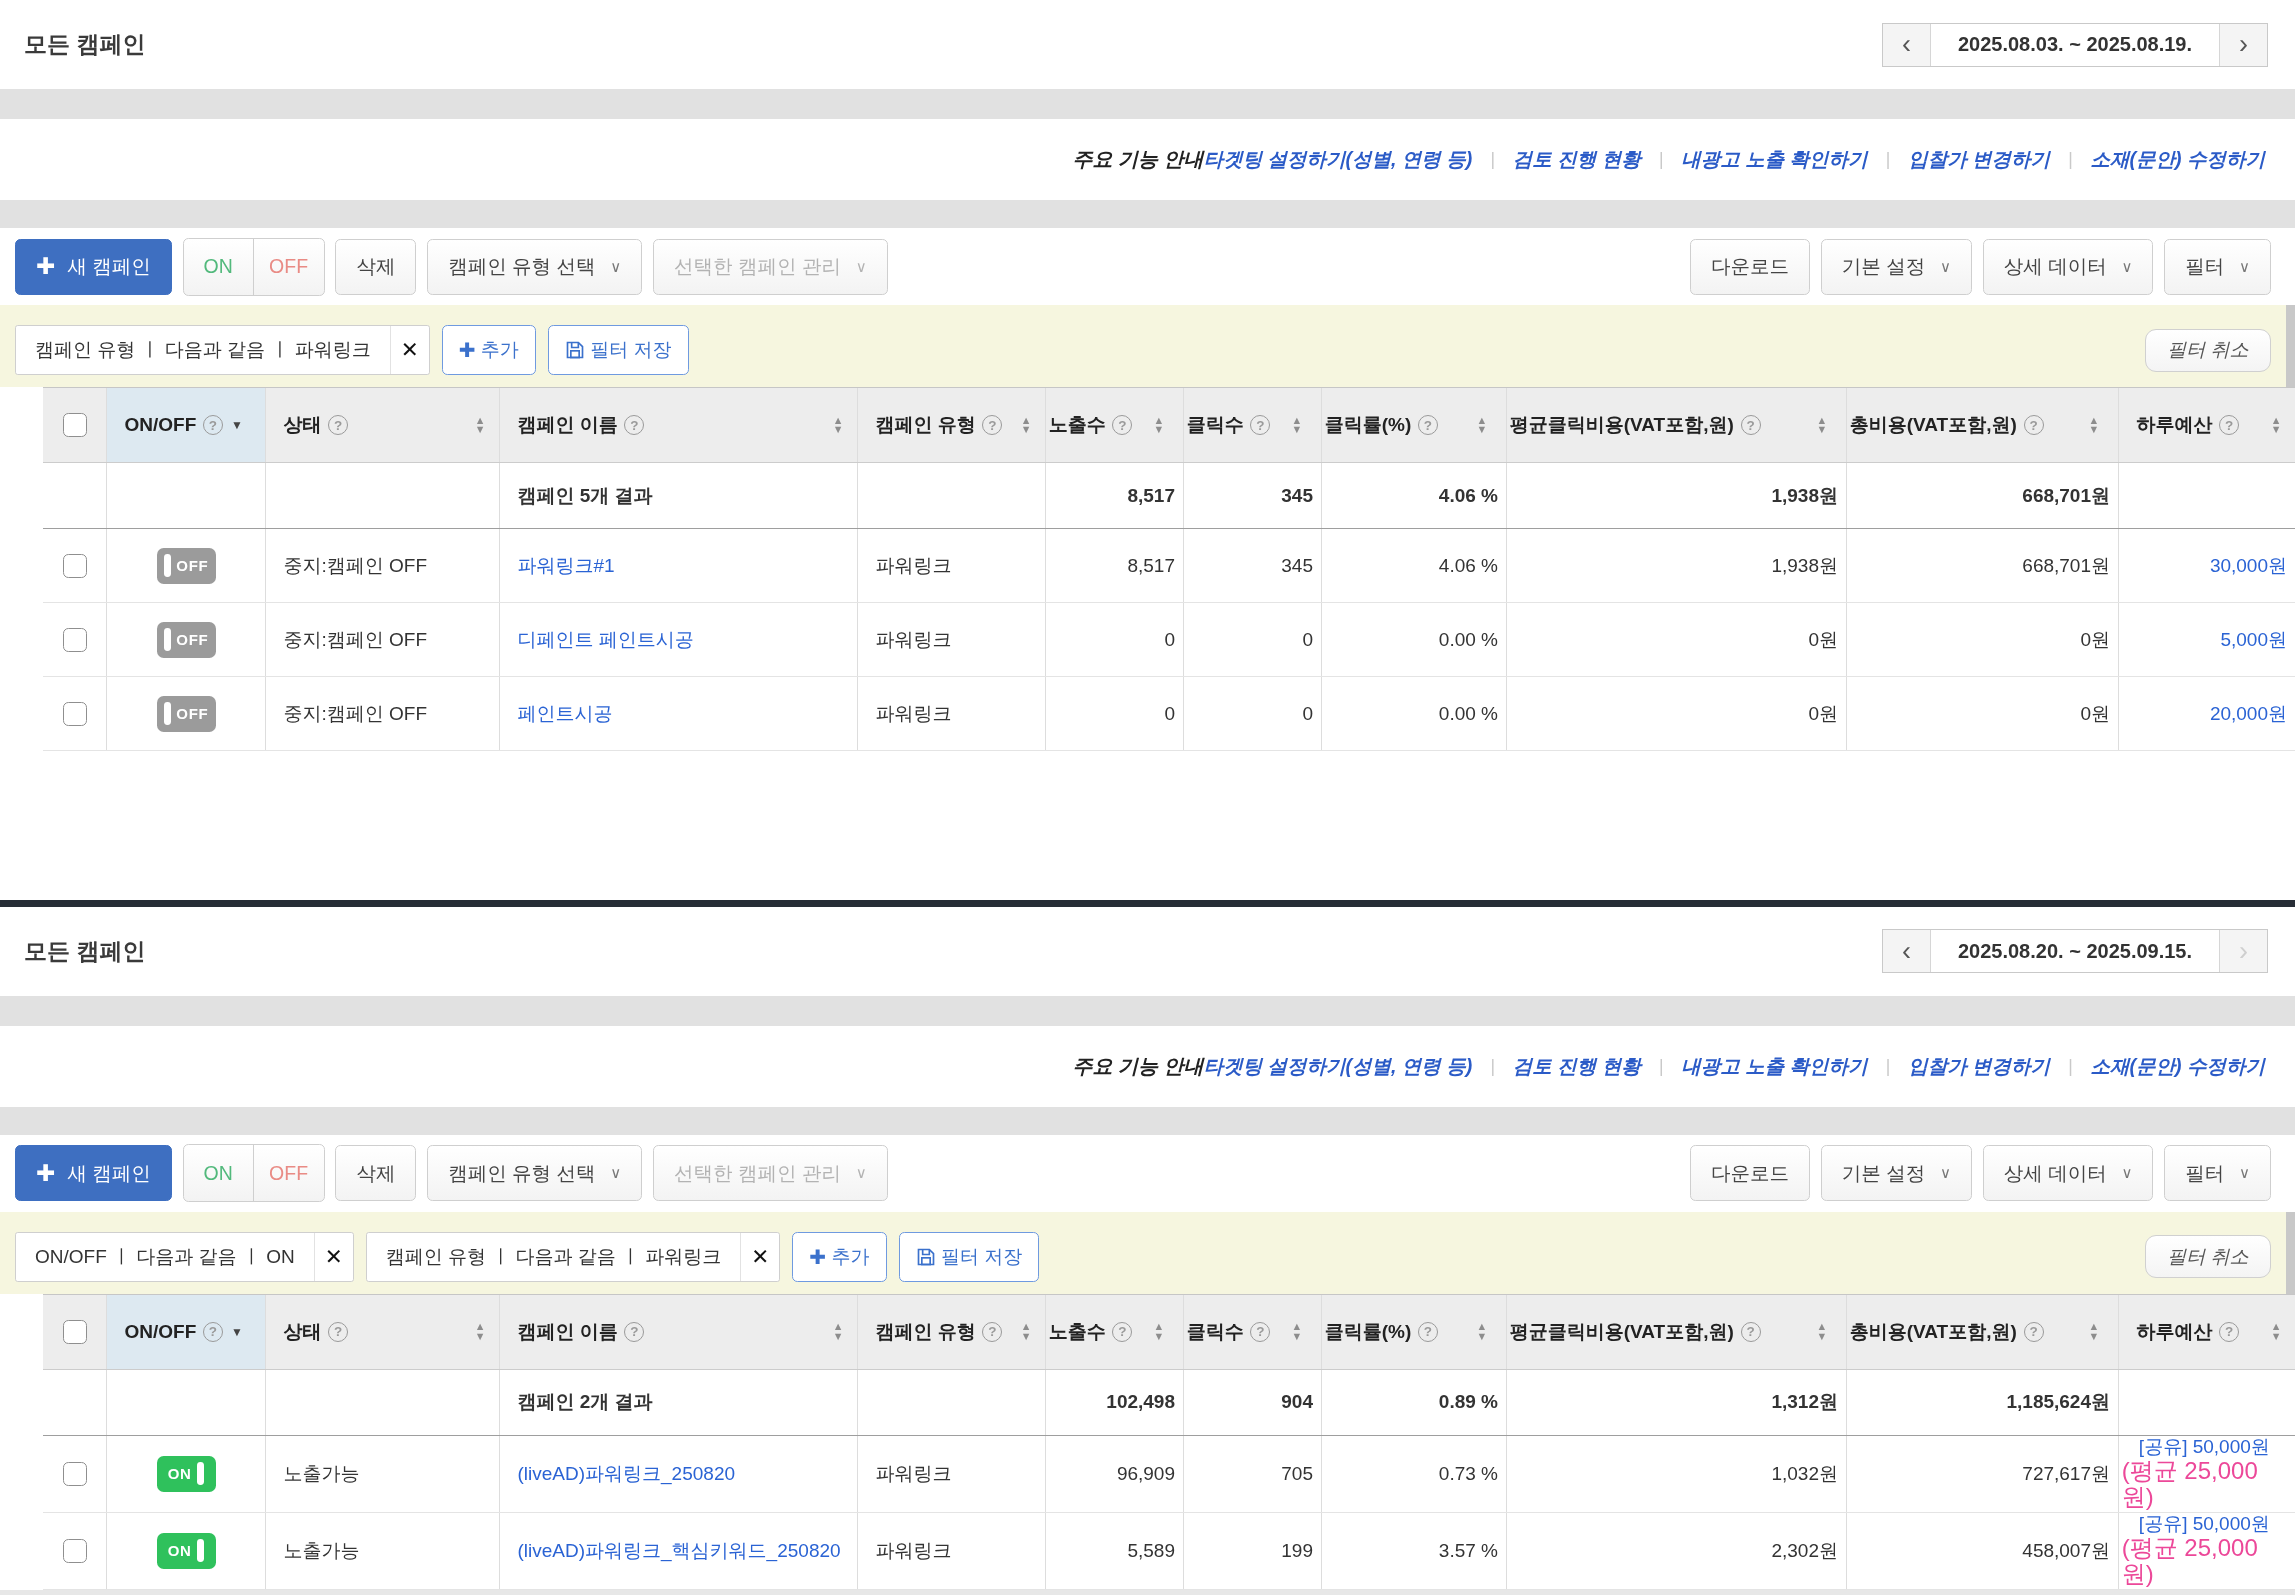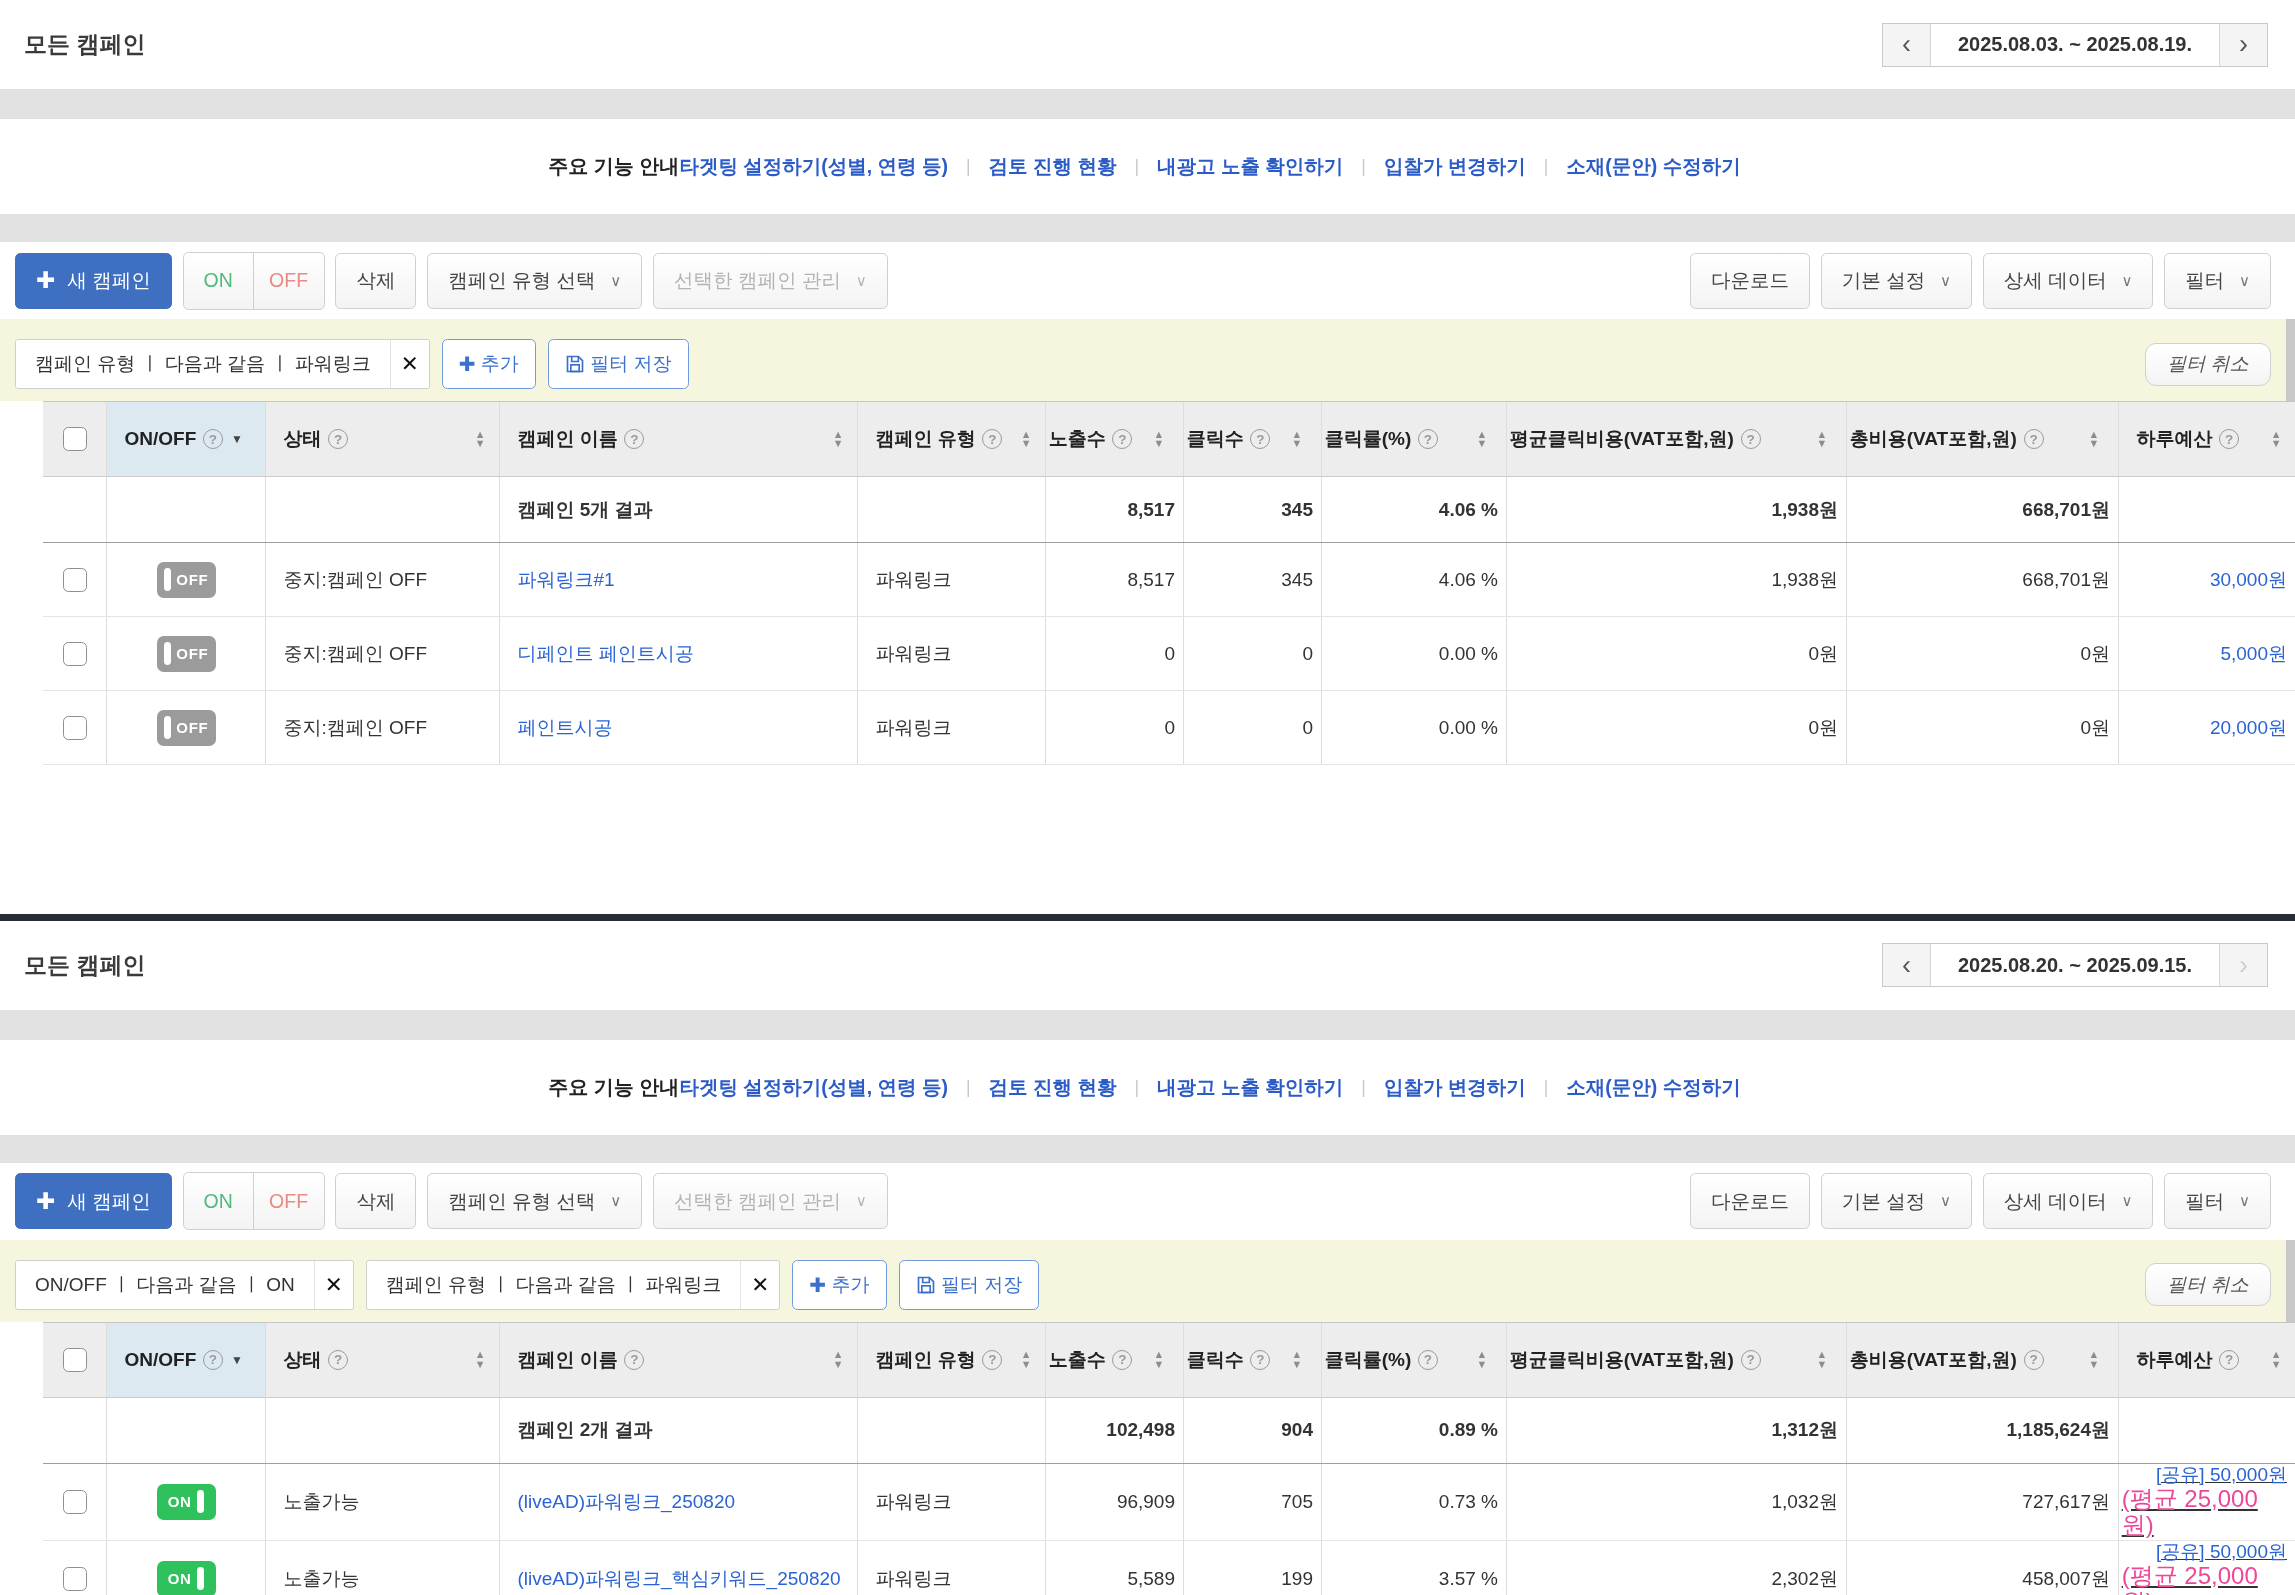--- a/index.html
+++ b/index.html
@@ -17,21 +17,21 @@
   .page-title{font-size:23px;font-weight:600;color:#3a3a3a;}
   .date-picker{display:flex;height:44px;border:0.7px solid #c9c9c9;background:#fff;}
   .dp-btn{width:48px;background:#f4f4f4;border:none;display:flex;align-items:center;justify-content:center;font-size:27px;color:#555;cursor:pointer;}
   .dp-btn.left{border-right:0.7px solid #d6d6d6;}
   .dp-btn.right{border-left:0.7px solid #d6d6d6;}
   .dp-btn.disabled{color:#cfcfcf;}
   .dp-value{width:288px;display:flex;align-items:center;justify-content:center;font-size:20px;font-weight:bold;color:#333;}
   .gray-band{height:30px;background:var(--band);}
   .gray-band.thin{height:28px;}
   
-  .features-row{height:95px;display:flex;align-items:center;justify-content:center;padding:0 30px 0 24px;background:#fff;}
+  .features-row{height:81px;display:flex;align-items:center;justify-content:flex-end;padding:0 30px 0 24px;background:#fff;font-style:italic;}
   .features-label{font-size:20px;font-weight:bold;color:#222;}
   .features-links{display:flex;align-items:center;}
   .features-links a{font-size:19.5px;font-weight:bold;color:var(--feature-link);text-decoration:none;cursor:pointer;}
   .features-links .sep{color:#c9c9c9;margin:0 18px;font-size:17.5px;}
   
   .toolbar{height:77px;display:flex;align-items:center;justify-content:space-between;padding:0 24px 0 15px;background:#fff;}
   .tb-left,.tb-right{display:flex;align-items:center;gap:10.8px;}
   .btn{height:56px;border:0.7px solid #cfcfcf;border-radius:5.4px;background:linear-gradient(#ffffff,#f3f3f3);font-size:19.5px;color:#444;padding:0 20px;display:inline-flex;align-items:center;gap:10.8px;cursor:pointer;font-family:inherit;}
   .btn-primary{background:var(--accent-blue);border-color:var(--accent-blue);color:#fff;}
   .btn-primary .plus{font-size:23px;font-weight:bold;margin-right:1.3px;}
@@ -70,21 +70,21 @@
   .tsummary{height:66px;border-bottom:1.3px solid #9e9e9e;font-weight:bold;}
   .tdata{height:74px;border-bottom:0.7px solid #e4e4e4;}
   .s2 .tdata{height:77px;}
   .checkbox{width:24px;height:24px;border:1.3px solid #8f8f8f;border-radius:5.4px;background:#fff;cursor:pointer;}
   .toggle{width:59px;height:36px;border-radius:6.7px;display:inline-flex;align-items:center;justify-content:center;gap:5.4px;cursor:pointer;}
   .toggle .knob{width:7.4px;height:23px;background:#fff;border-radius:3.4px;}
   .toggle .t-label{color:#fff;font-size:15px;font-weight:bold;letter-spacing:0.7px;}
   .toggle.off{background:var(--toggle-off);}
   .toggle.on{background:var(--toggle-on);}
   a.tlink{color:var(--link-blue);text-decoration:none;cursor:pointer;}
-  .budget-wrap{display:flex;flex-direction:column;align-items:flex-end;line-height:1.1;text-decoration:underline;}
+  .budget-wrap{display:flex;flex-direction:column;align-items:center;line-height:1.1;}
   .budget-wrap .sub{color:#ec4899;font-size:24px;}
   .spacer1{height:149px;background:#fff;}
   .divider{height:6.7px;background:var(--divider);}
   .bottom-band{height:10px;background:#e7e7e7;}
 </style>
 </head>
 <body>
 
 <section class="panel s1">
   <div class="title-row">

